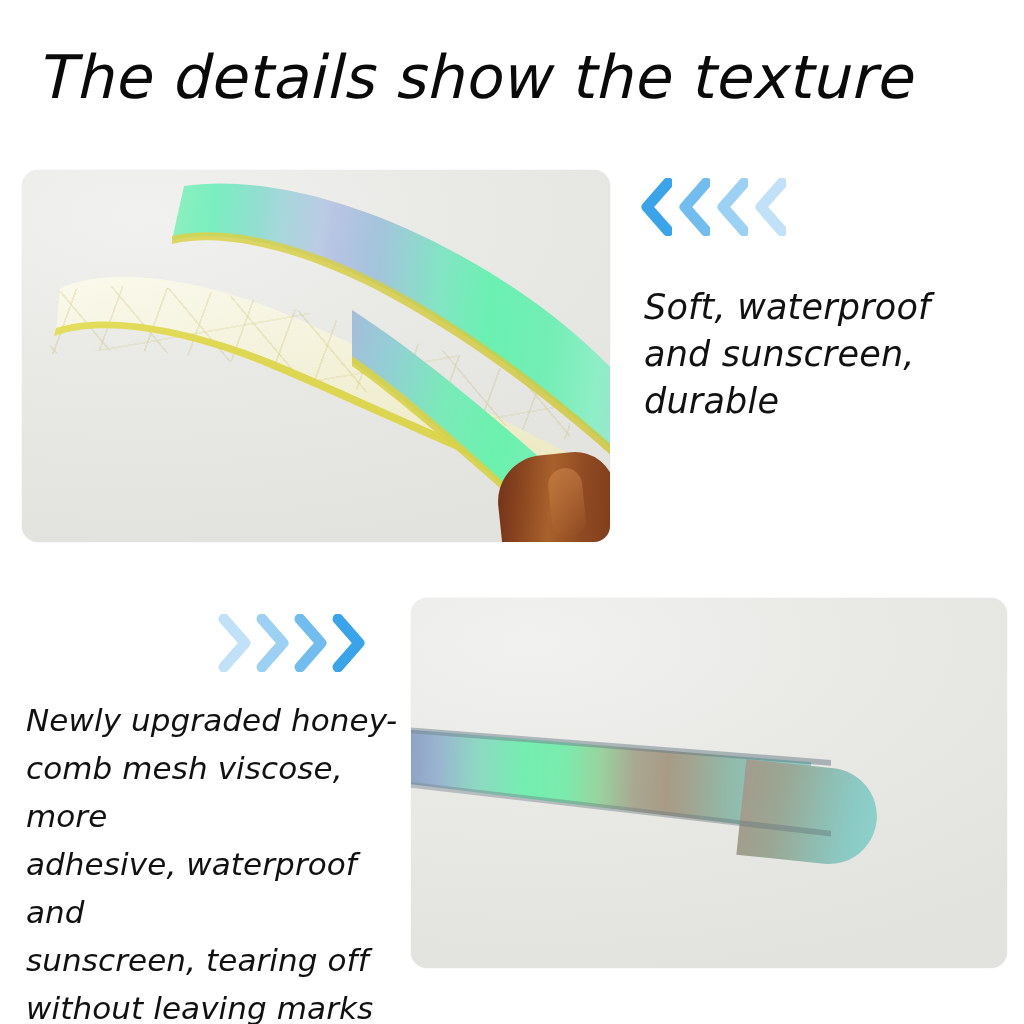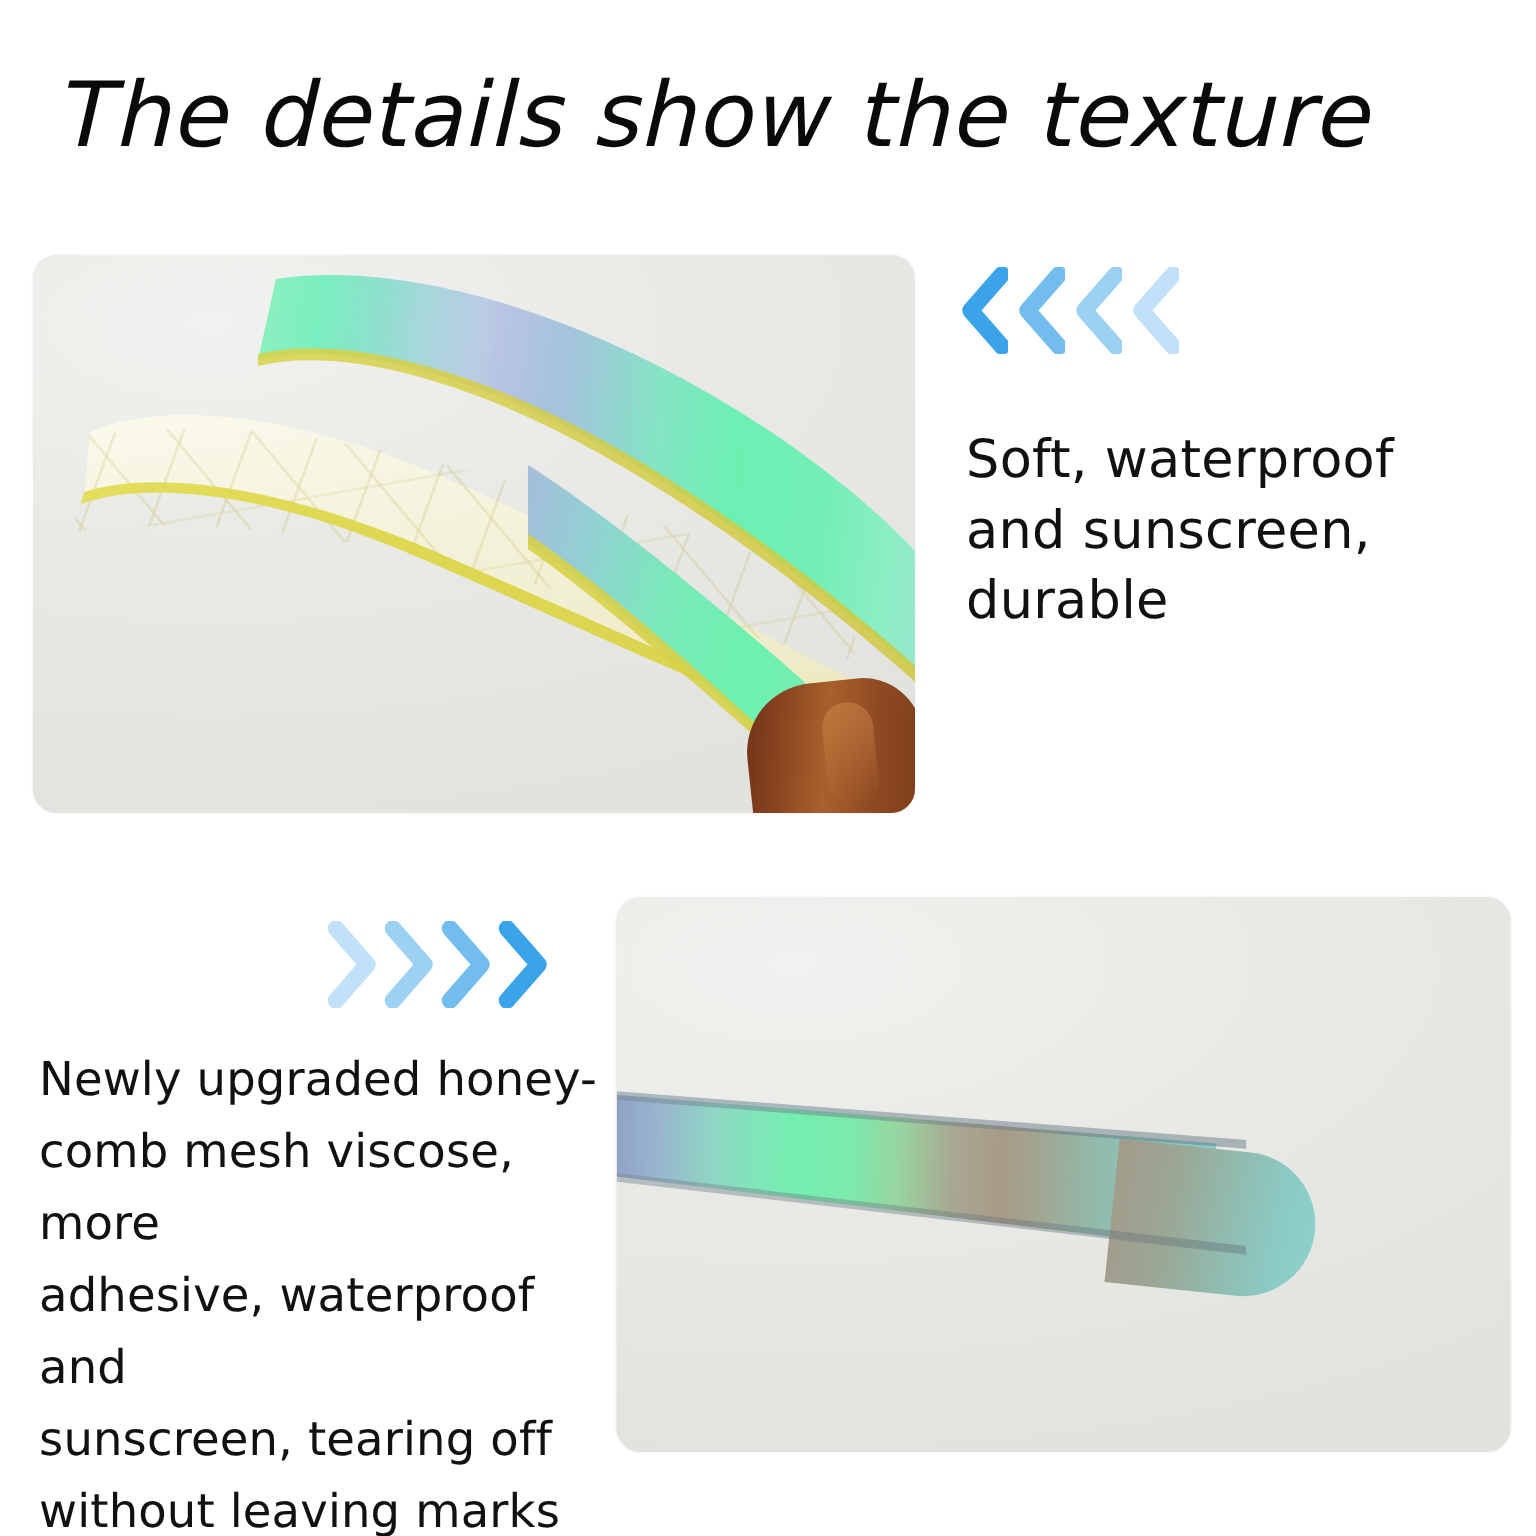--- a/index.html
+++ b/index.html
@@ -292,20 +292,21 @@
     height: 58px;
     margin-right: 4px;
     flex: none;
   }
   .chevron svg { display: block; width: 100%; height: 100%; }
 
   
   .caption {
     position: absolute;
     font-family: "DejaVu Sans", sans-serif;
+    font-style: italic;
     color: #111111;
     white-space: pre-line;
   }
   #caption-right {
     left: 644px;
     top: 284px;
     width: 360px;
     font-size: 35px;
     line-height: 47px;
     letter-spacing: 0.2px;

